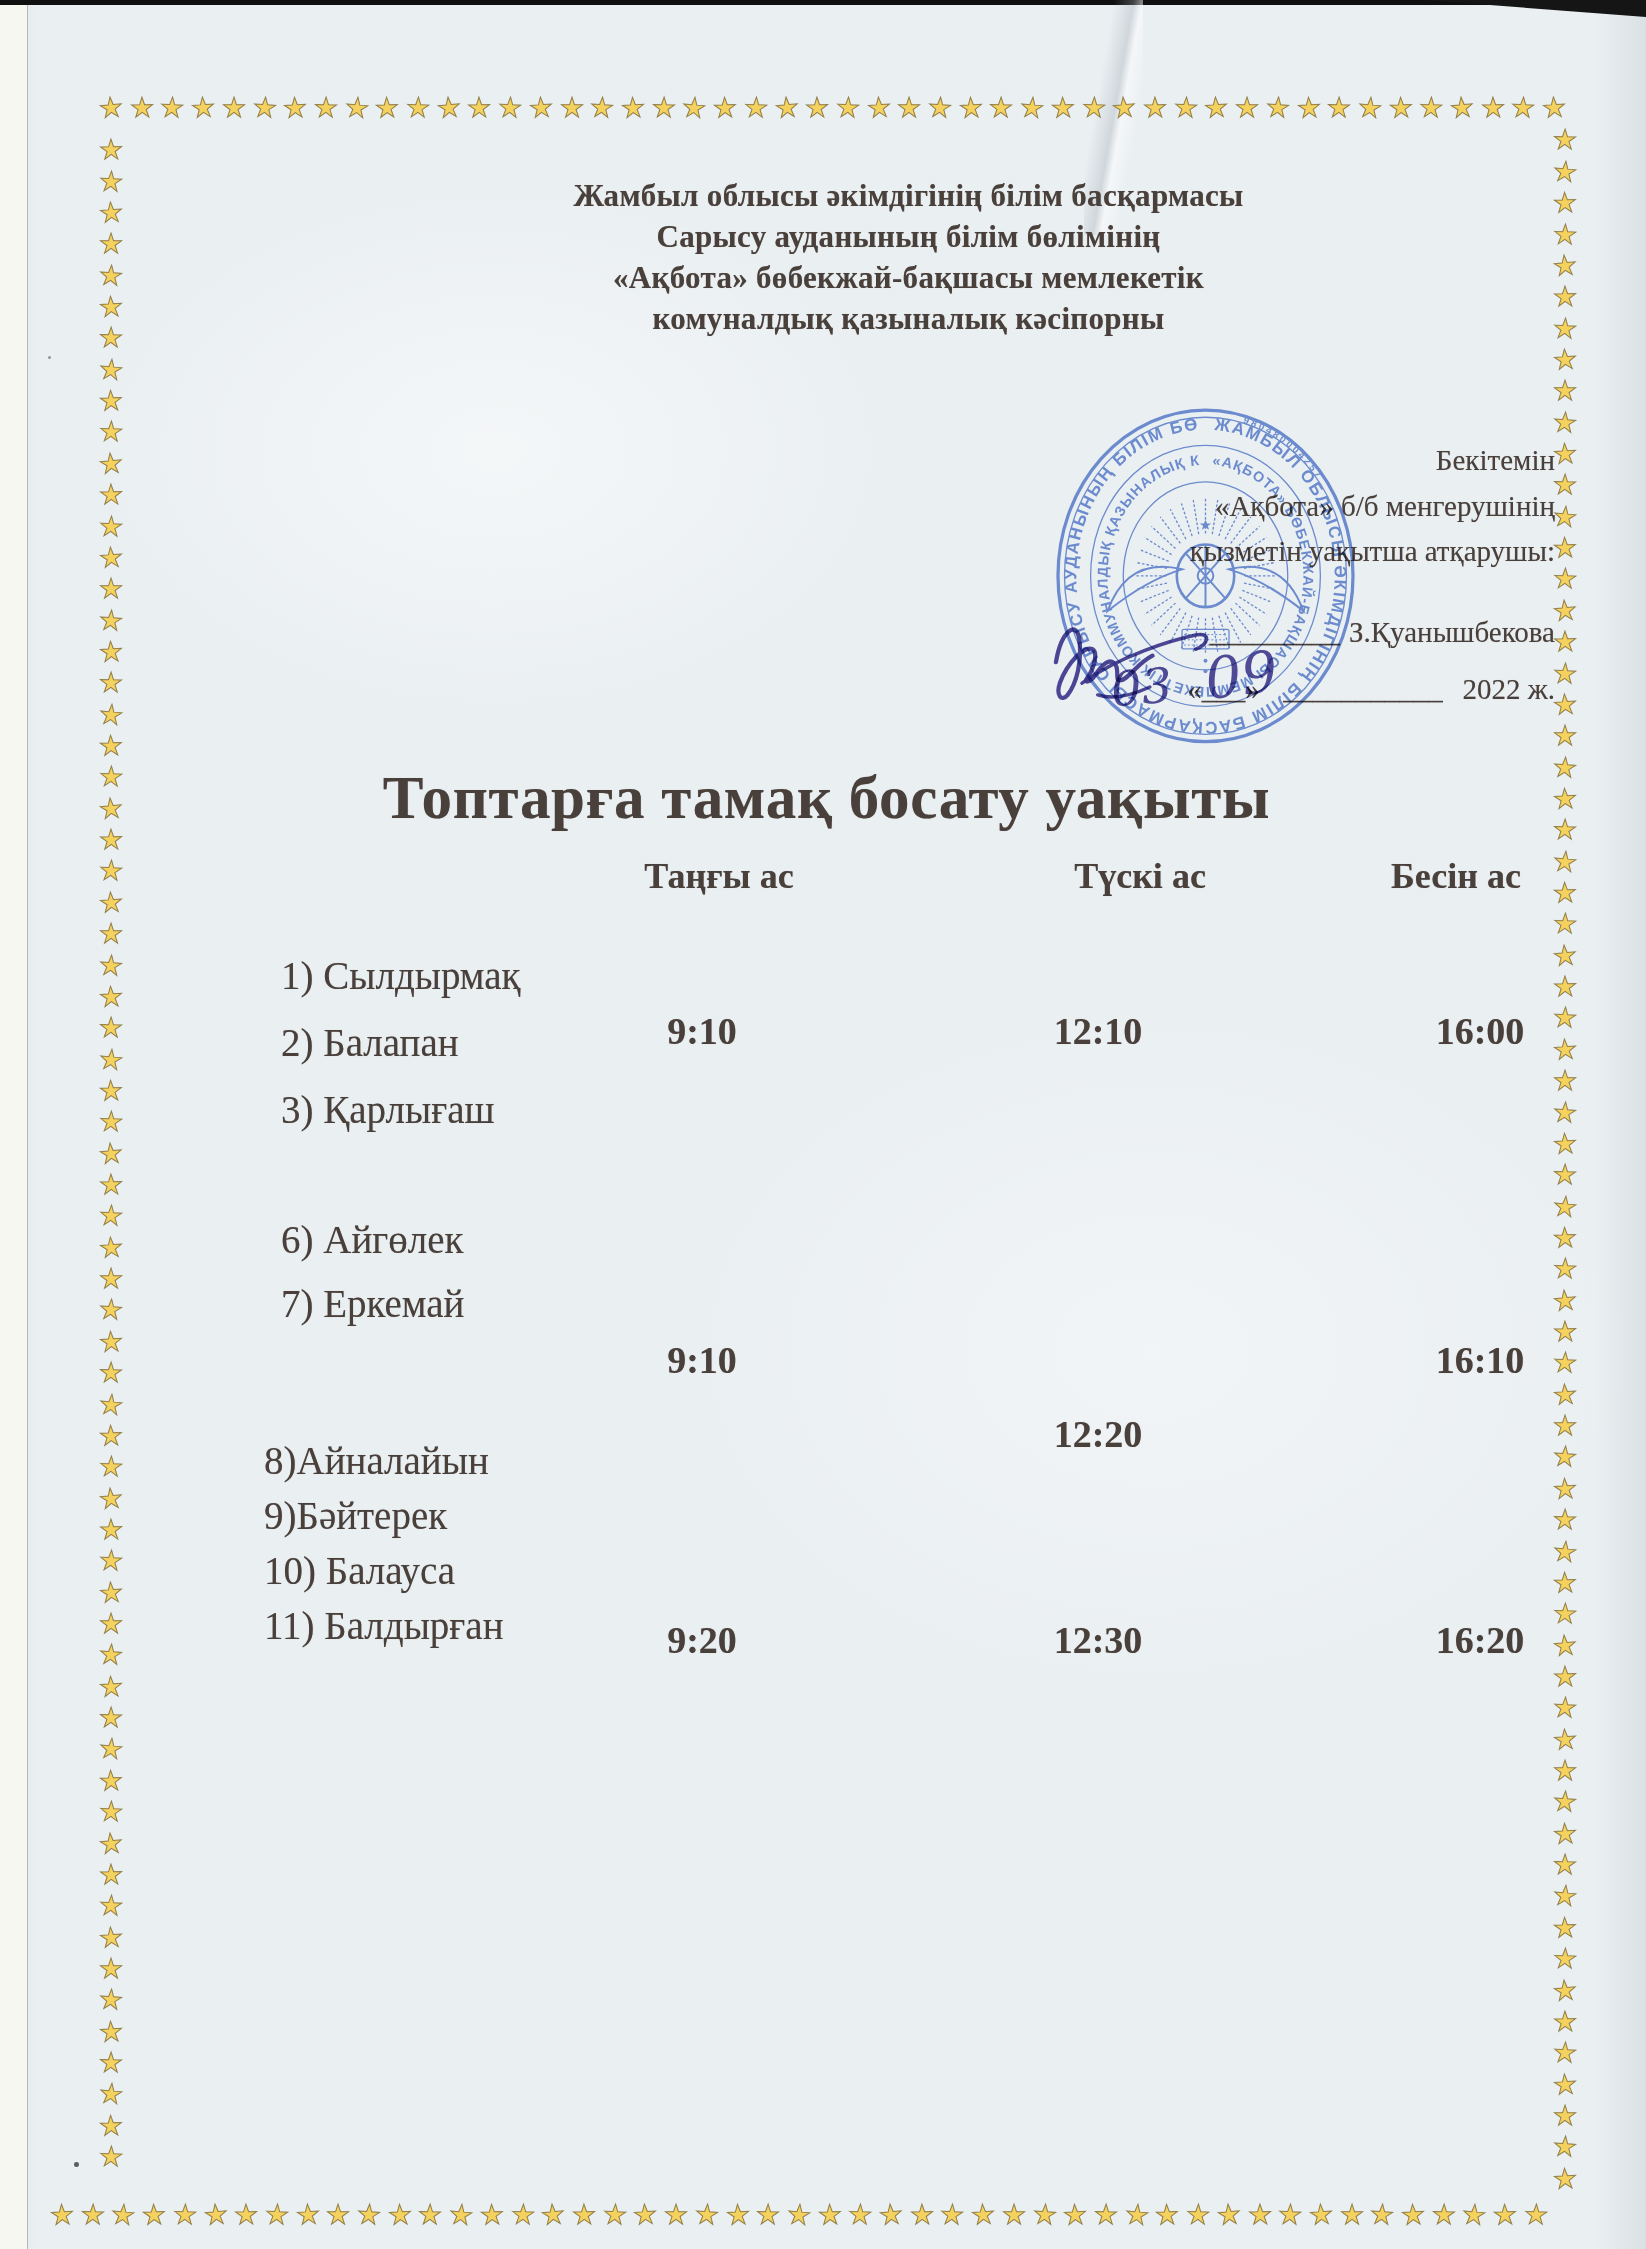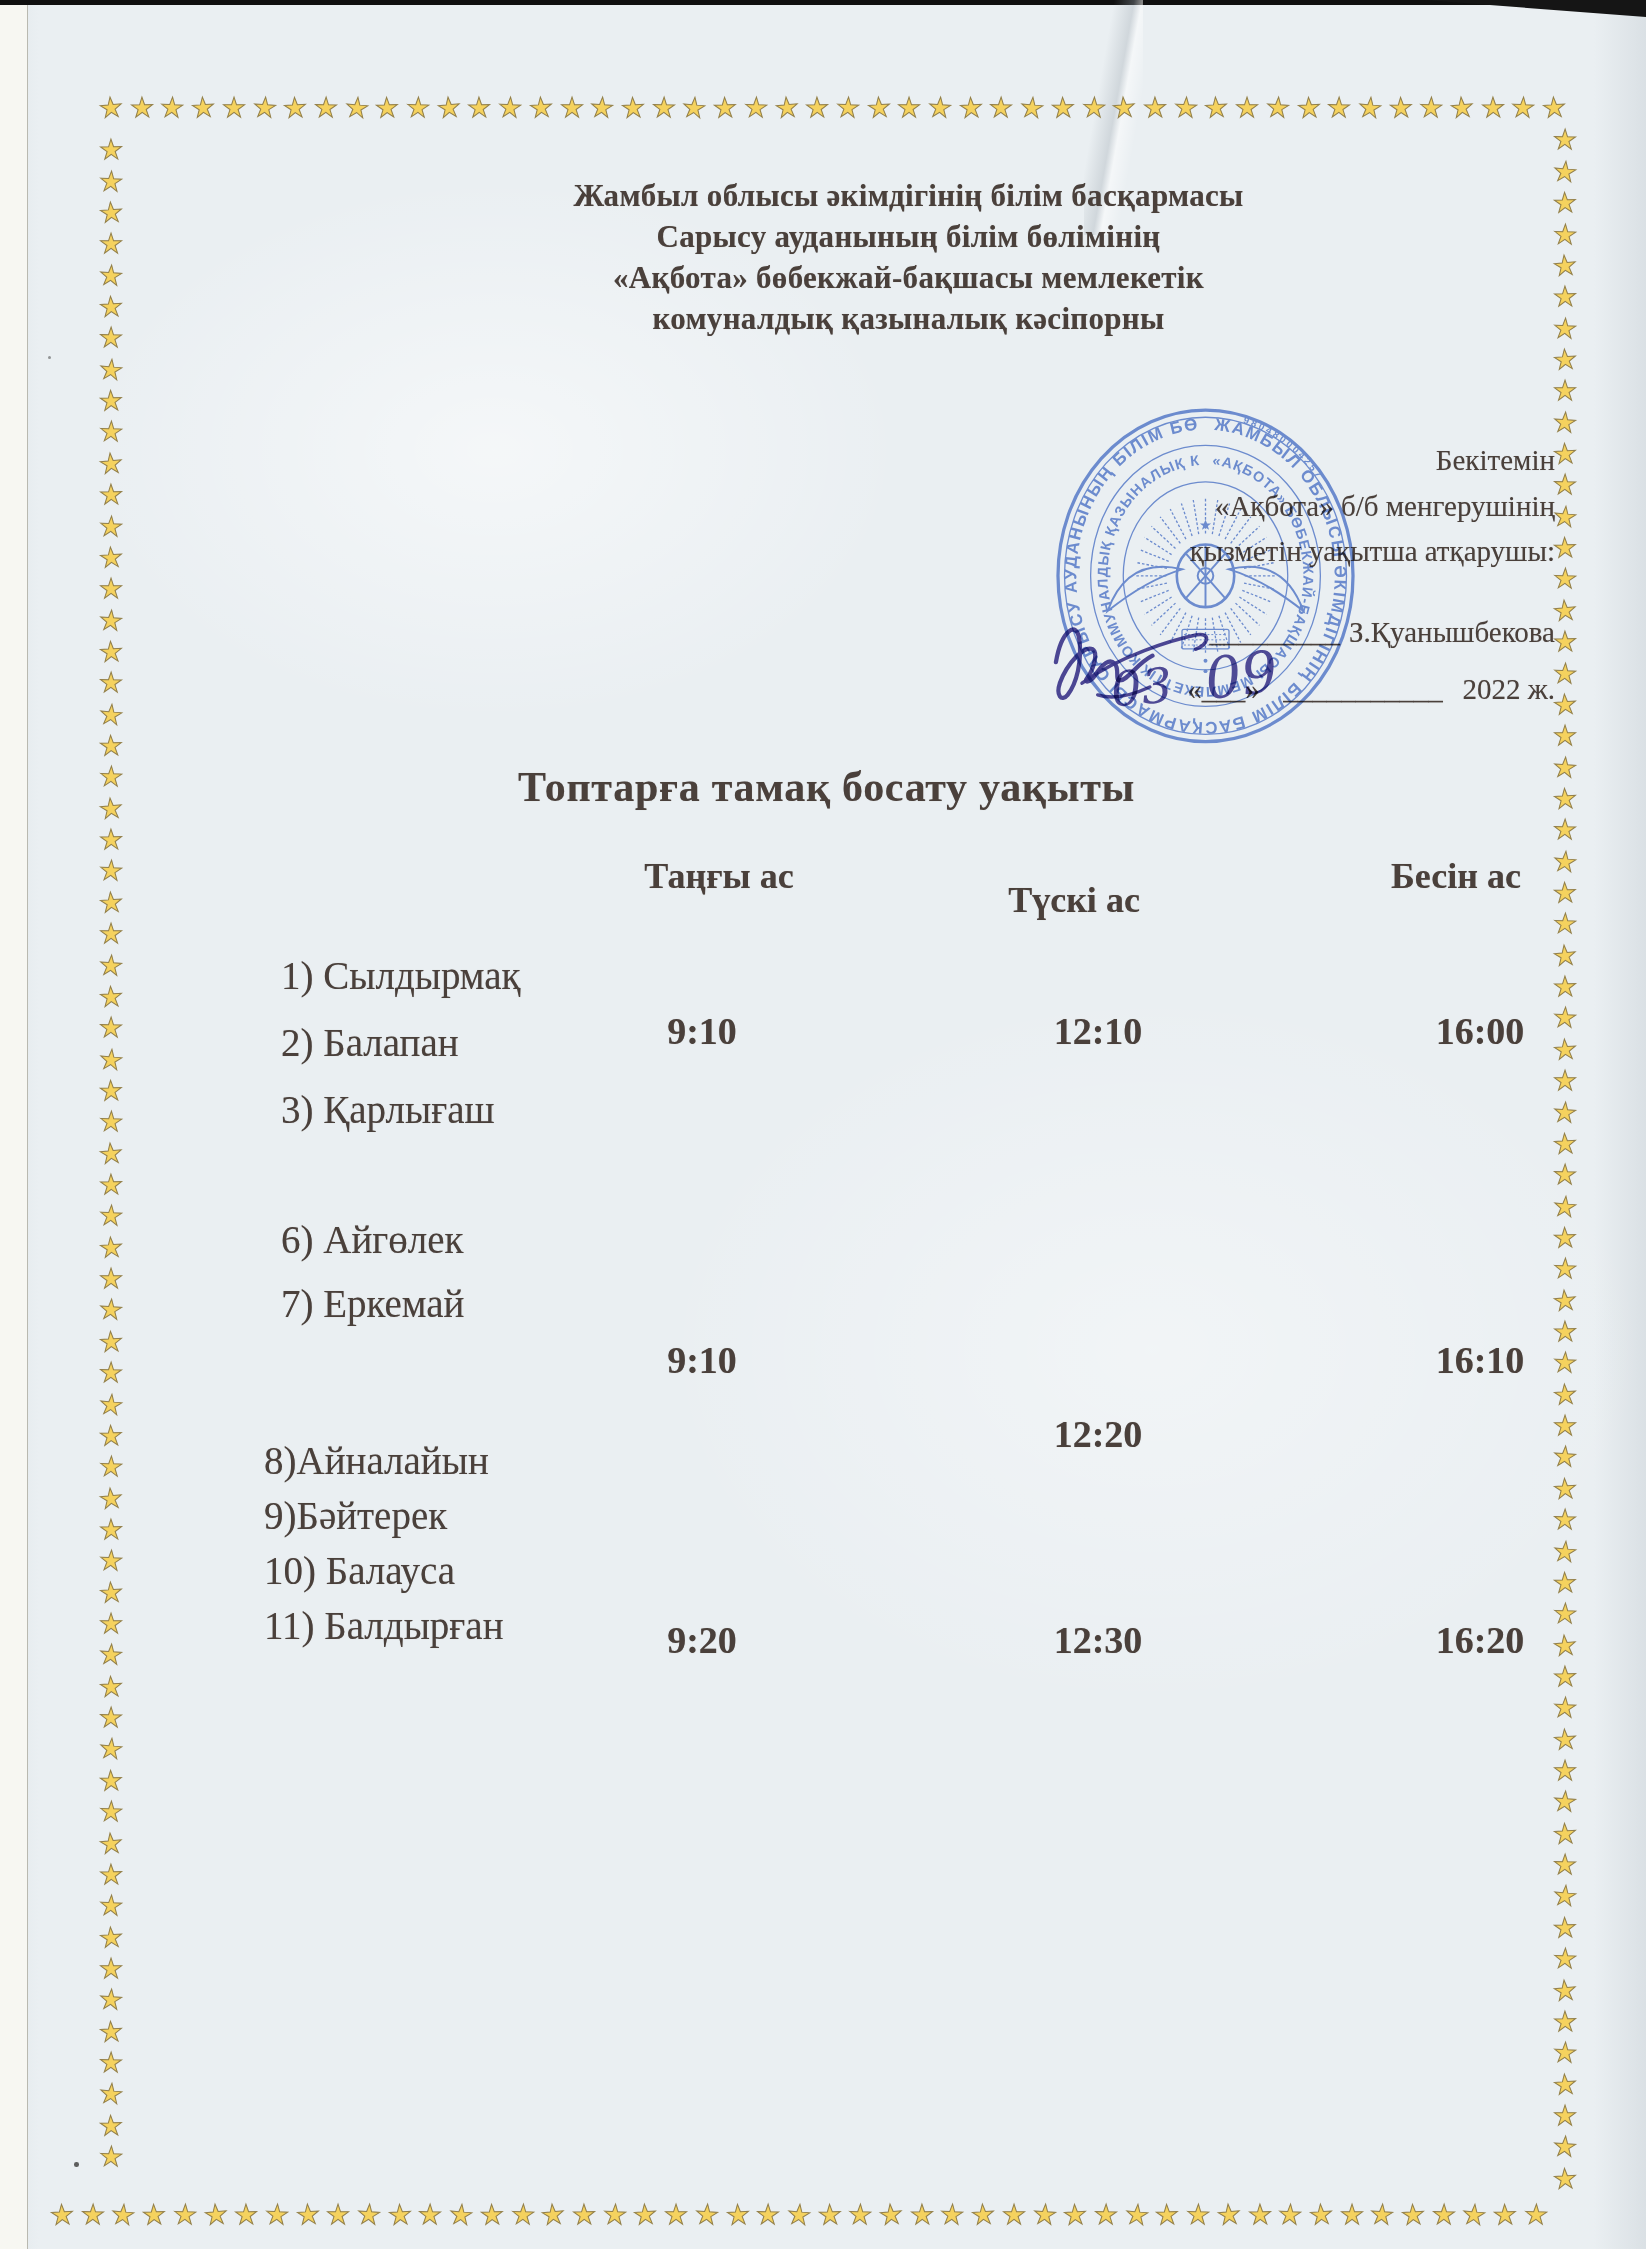--- a/index.html
+++ b/index.html
@@ -25,21 +25,21 @@
   .speck{position:absolute;width:4.6px;height:4.6px;border-radius:50%;background:#3a3a38;opacity:.8;}
   
   .star{position:absolute;width:30px;height:30px;line-height:30px;text-align:center;font-size:27.4px;
         color:var(--star-fill);-webkit-text-stroke:1px var(--star-outline);
         text-shadow:0 0 0.7px rgba(120,100,50,.4);}
   
   .printed{text-shadow:0 0 0.7px rgba(60,50,45,.38);}
   .header{position:absolute;left:255px;top:175px;width:1307px;text-align:center;}
   .header-line{font-size:31px;font-weight:bold;line-height:41px;letter-spacing:0.3px;}
   .approval-line{position:absolute;width:653px;left:902px;text-align:right;font-size:29px;line-height:35px;}
-  .title{position:absolute;left:170px;top:763px;width:1313px;text-align:center;font-size:42px;font-weight:bold;letter-spacing:0.7px;}
+  .title{position:absolute;left:170px;top:763px;width:1313px;text-align:center;font-size:61px;font-weight:bold;letter-spacing:0.7px;}
   .col-header{position:absolute;top:855px;transform:translateX(-50%);font-size:36px;font-weight:bold;white-space:nowrap;}
   .groups{position:absolute;left:281px;top:942px;width:849px;}
   .group-0 .list-item,.group-1 .list-item{font-size:39px;line-height:67px;}
   .group-1 .list-item{line-height:64px;}
   .group-2 .list-item{font-size:39px;line-height:55px;}
   .group-1{margin-top:65px;}
   .group-2{margin-top:97px;margin-left:-17px;}
   .list-item{white-space:nowrap;}
   .time-cell{position:absolute;transform:translateX(-50%);font-size:38px;font-weight:bold;white-space:nowrap;}
   
@@ -394,21 +394,21 @@
     <path class="ink-stroke" stroke-width="6.5" d="M52,118 C60,70 84,52 88,84 C92,116 84,150 70,168 C60,180 52,168 58,150 C70,118 96,92 108,98 C118,104 108,132 100,142 C94,150 104,150 112,138 C124,120 134,112 142,120 C150,128 142,146 150,146 C162,146 176,120 200,108"></path>
     <path class="ink-stroke" stroke-width="5.5" d="M92,150 C150,108 230,84 268,76 C290,72 286,92 266,98"></path>
     <path class="ink-stroke" stroke-width="5" d="M116,168 C140,176 170,168 196,156"></path>
   </svg>
   <span class="handwritten hw-day">03</span>
   <span class="handwritten hw-month">09</span>
 
   <div class="title printed">Топтарға тамақ босату уақыты</div>
 
   <div class="col-header printed" style="left:719px;">Таңғы ас</div>
-  <div class="col-header printed" style="left:1074px;margin-top:24px;">Түскі ас</div>
+  <div class="col-header printed" style="left:1140px;">Түскі ас</div>
   <div class="col-header printed" style="left:1456px;">Бесін ас</div>
 
   <div class="groups printed" id="groups">
       <div class="group group-0">
         <div class="list-item">1) Сылдырмақ</div>
         <div class="list-item">2) Балапан</div>
         <div class="list-item">3) Қарлығаш</div>
       </div>
       <div class="group group-1">
         <div class="list-item">6) Айгөлек</div>

